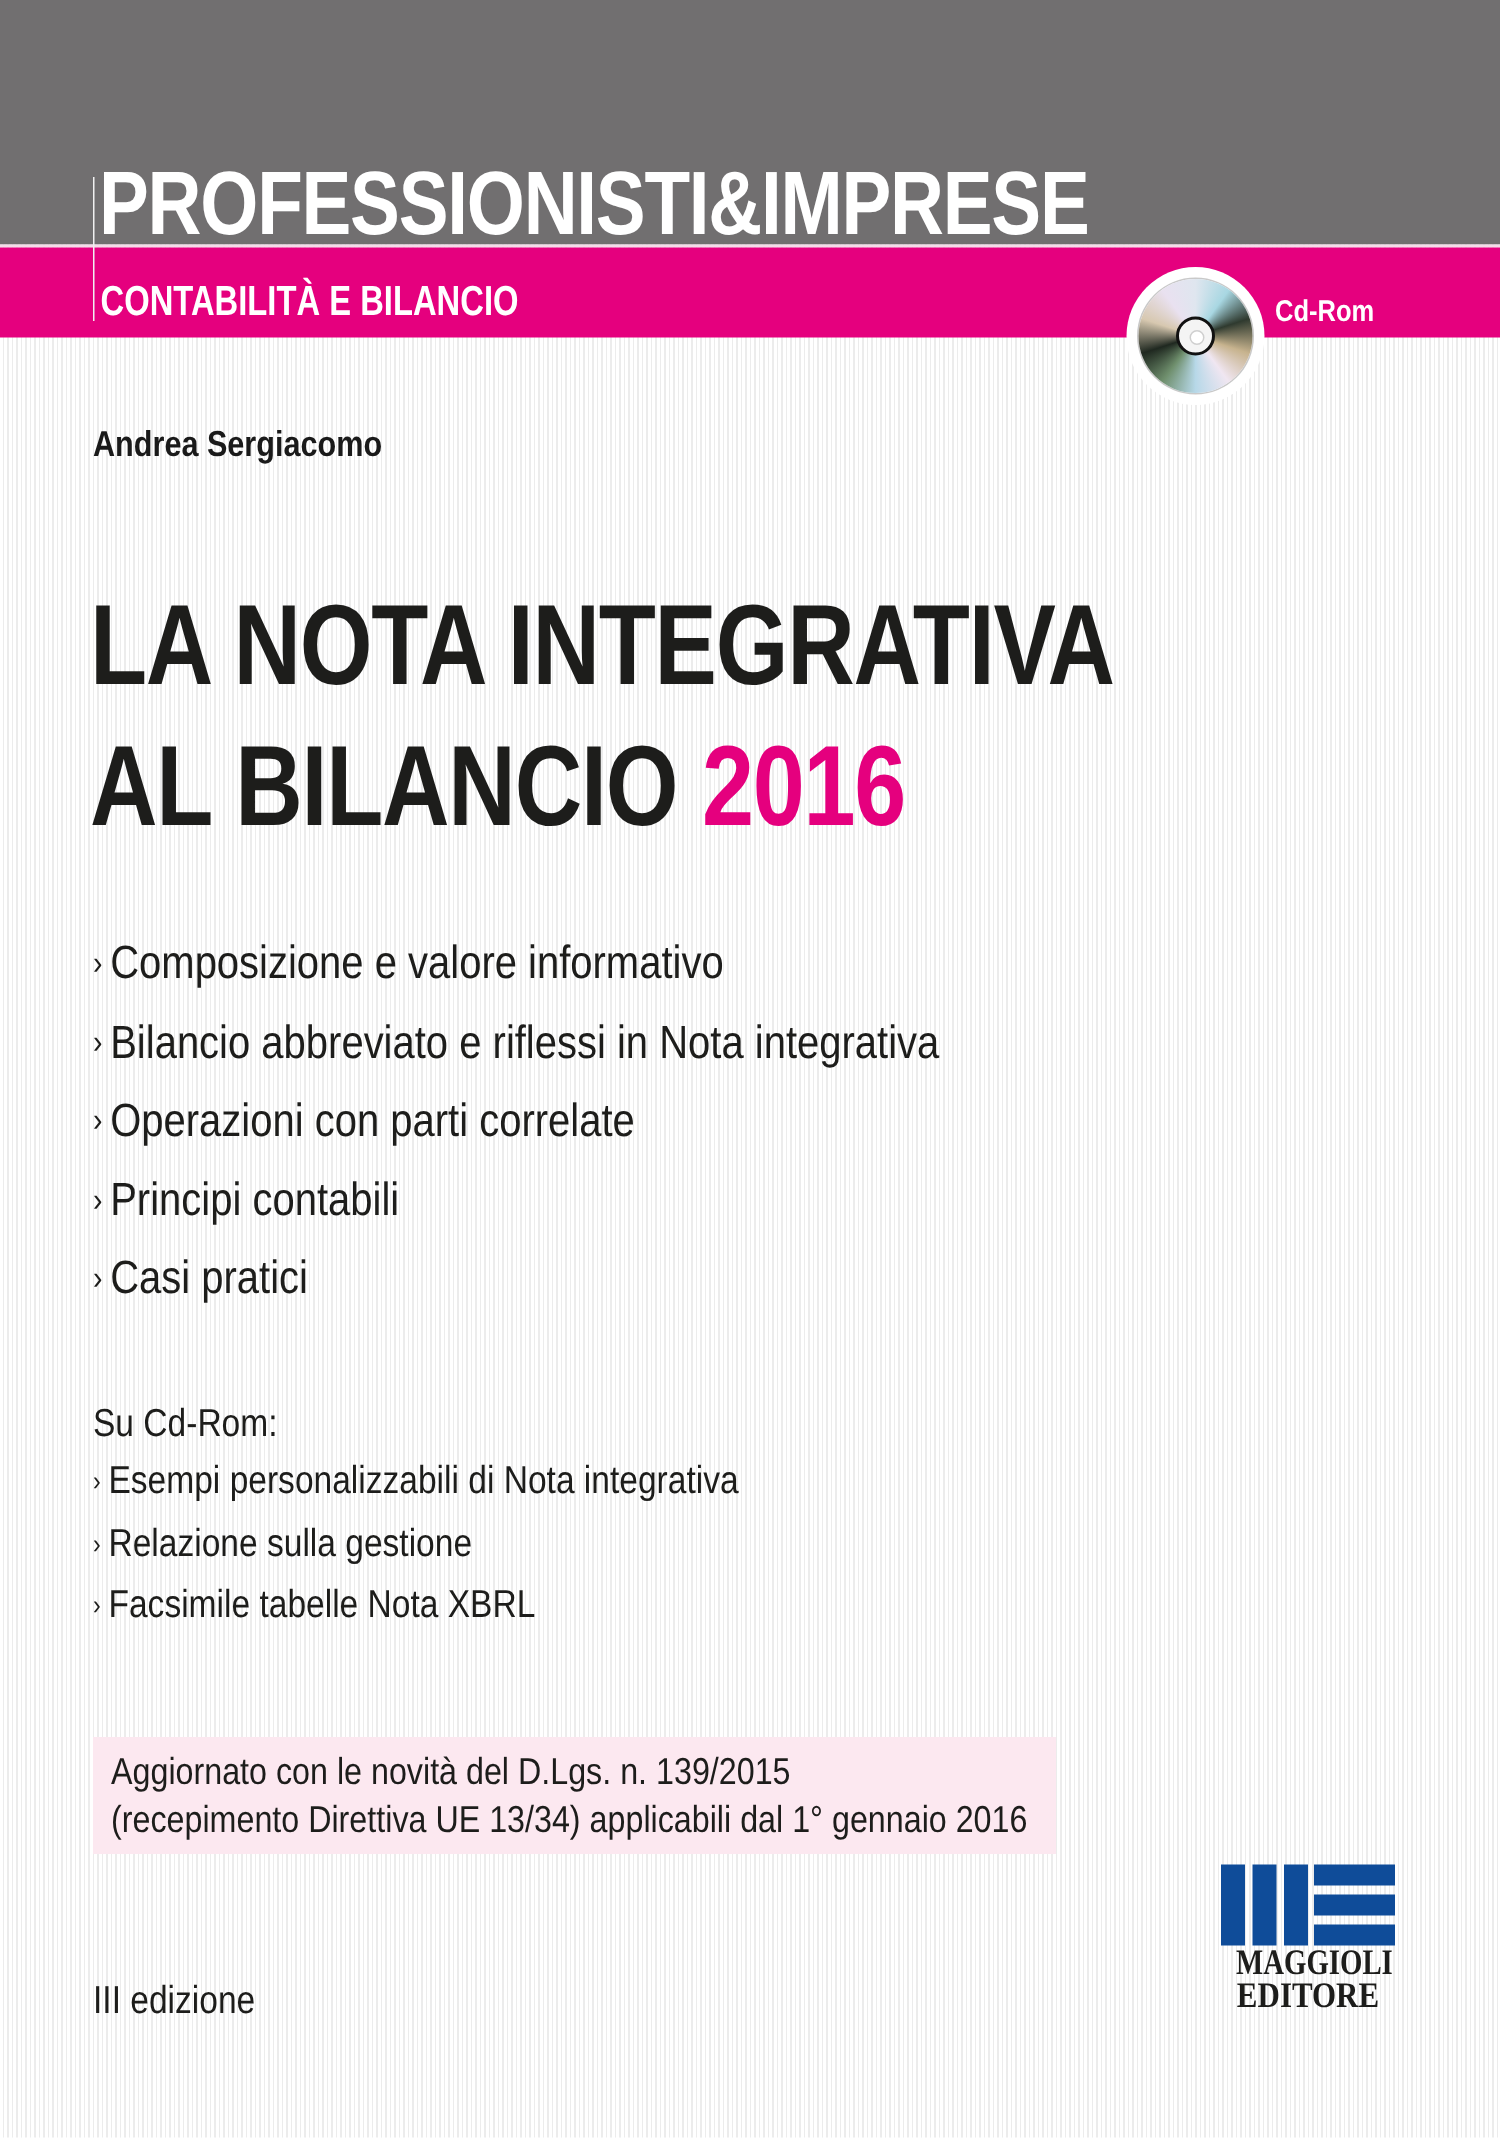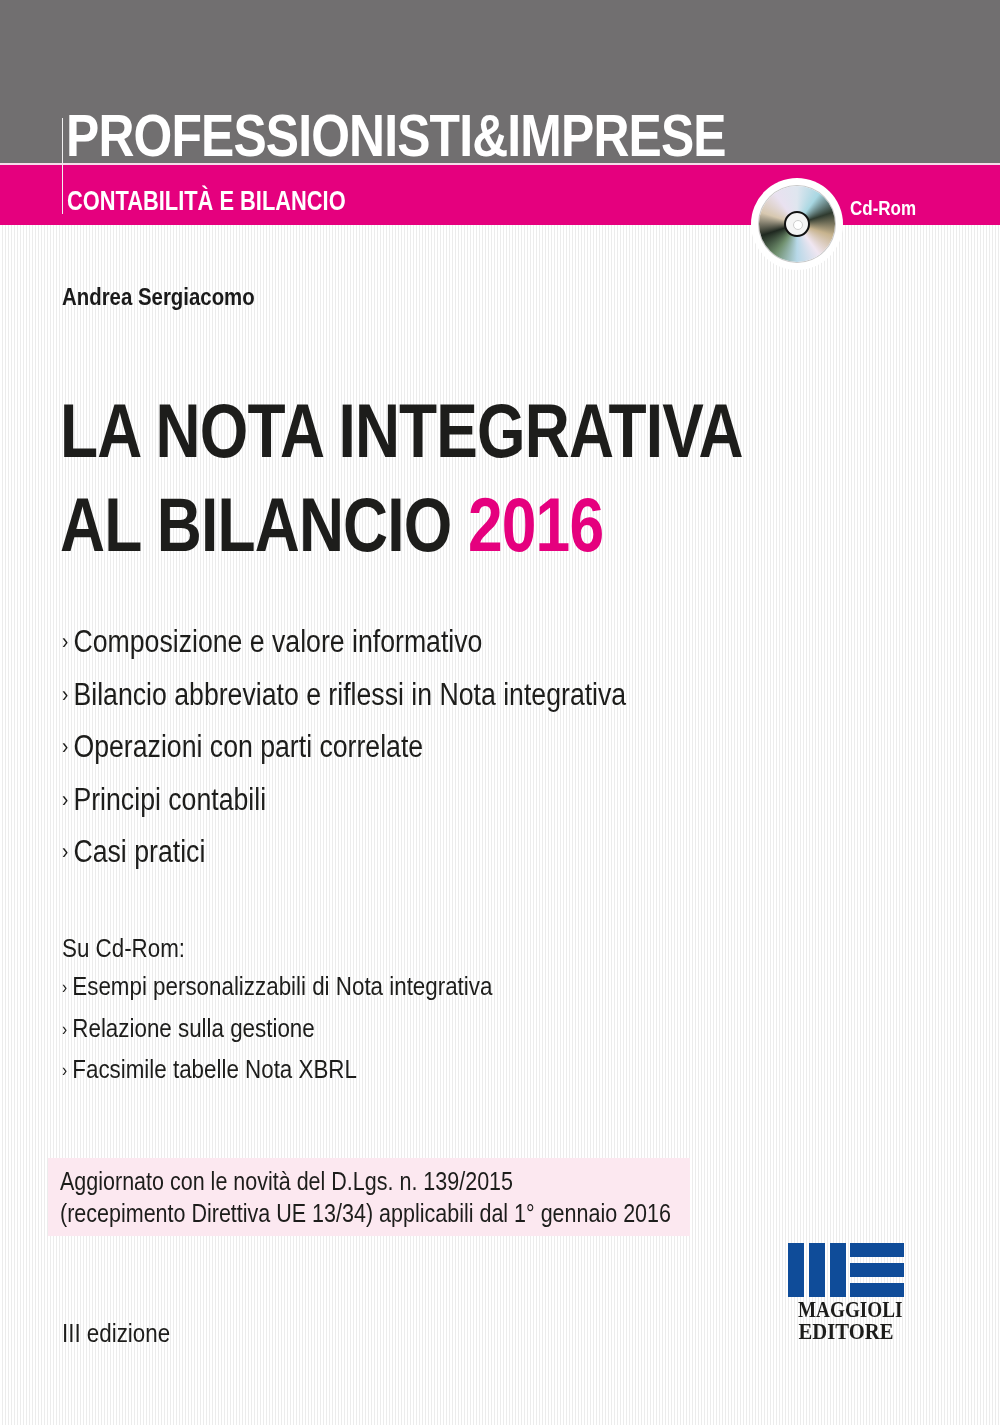--- a/index.html
+++ b/index.html
@@ -83,34 +83,34 @@
     .chev { font-size: 22px; margin-right: 6px; position: relative; top: -3px; }
     .cdrom-block {
       position: absolute; left: 62px; top: 929px;
       transform: scaleX(0.86); transform-origin: left top;
     }
     .cdrom-heading { font-size: 26px; line-height: 38px; color: #1d1d1b; white-space: nowrap; }
     .cdrom-list { margin: 0; padding: 0; list-style: none; }
     .cdrom-list li { font-size: 26px; line-height: 38.5px; color: #1d1d1b; white-space: nowrap; }
     .cdrom-list .chev { font-size: 18px; margin-right: 6px; top: -2px; }
     .update-box {
-      position: absolute; left: 48px; top: 1158px; width: 642px; height: 78px;
+      position: absolute; left: 62px; top: 1158px; width: 642px; height: 78px;
       background: #fce8f0;
     }
     .update-text {
       position: absolute; left: 12px; top: 7px;
       font-size: 25px; line-height: 32px; color: #1d1d1b;
       transform: scaleX(0.86); transform-origin: left top; white-space: nowrap;
     }
     .edition {
       position: absolute; left: 62px; top: 1318px;
       font-size: 26px; color: #1d1d1b;
       transform: scaleX(0.86); transform-origin: left top; white-space: nowrap;
     }
-    .logo { position: absolute; left: 788px; top: 1243px; width: 118px; height: 102px; }
+    .logo { position: absolute; left: 814px; top: 1243px; width: 118px; height: 102px; }
     .logo .vbar { position: absolute; top: 0; width: 16px; height: 54px; background: #0f4c99; }
     .logo .hbar { position: absolute; left: 62px; width: 54px; height: 14px; background: #0f4c99; }
     .logo-text {
       position: absolute; left: -2px; width: 120px; text-align: center;
       font-family: "Liberation Serif", serif; font-weight: bold; color: #1d1d1b;
       white-space: nowrap;
     }
     .logo-l1 { top: 54px; font-size: 24px; line-height: 24px; transform: scaleX(0.80); transform-origin: center top; }
     .logo-l2 { top: 76px; font-size: 24px; line-height: 24px; transform: scaleX(0.86); transform-origin: center top; }
   </style>

